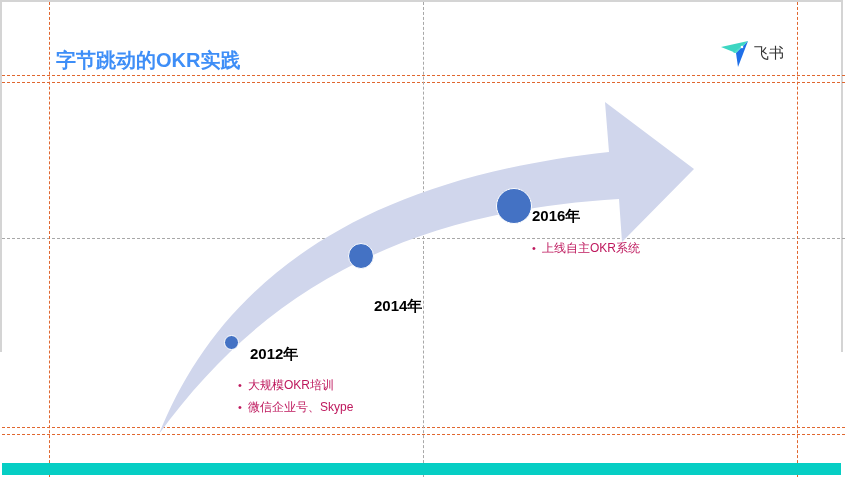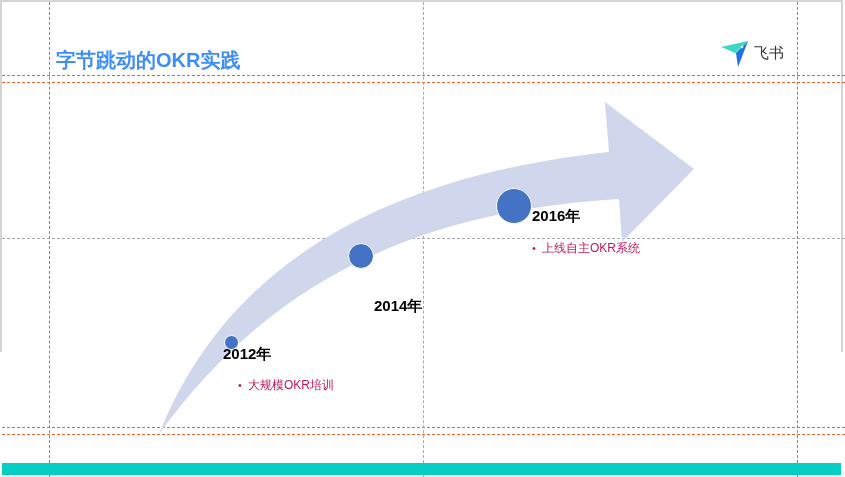--- a/index.html
+++ b/index.html
@@ -52,23 +52,24 @@
     <svg width="30" height="30" viewBox="0 0 30 30">
       <polygon points="1,9 28,3 16,15" fill="#3dd6c2"></polygon>
       <polygon points="28,3 16,15 18,29" fill="#1f6fe8"></polygon>
       <polygon points="16,15 28,3 13,15" fill="#55e0cf"></polygon>
       <circle cx="22" cy="9" r="1.3" fill="#ffffff"></circle>
     </svg>
     <span class="logo-text">飞书</span>
   </div>
 
   <div class="dot" style="left:222px; top:333px; width:15px; height:15px;"></div>
-  <div class="year" style="left:221px; top:343px;">2012年</div>
+  <div class="year" style="left:248px; top:343px;">2012年</div>
   <ul class="bullets" style="left:236px; top:372px;">
     <li>大规模OKR培训</li>
+    <li>微信企业号、Skype</li>
   </ul>
 
   <div class="dot" style="left:346px; top:241px; width:26px; height:26px;"></div>
   <div class="year" style="left:372px; top:256px;margin-top:39px;">2014年</div>
   <ul class="bullets" style="left:370px; top:287px; width:118px;">
   </ul>
 
   <div class="dot" style="left:494px; top:186px; width:36px; height:36px;"></div>
   <div class="year" style="left:530px; top:205px;">2016年</div>
   <ul class="bullets" style="left:530px; top:235px;">

